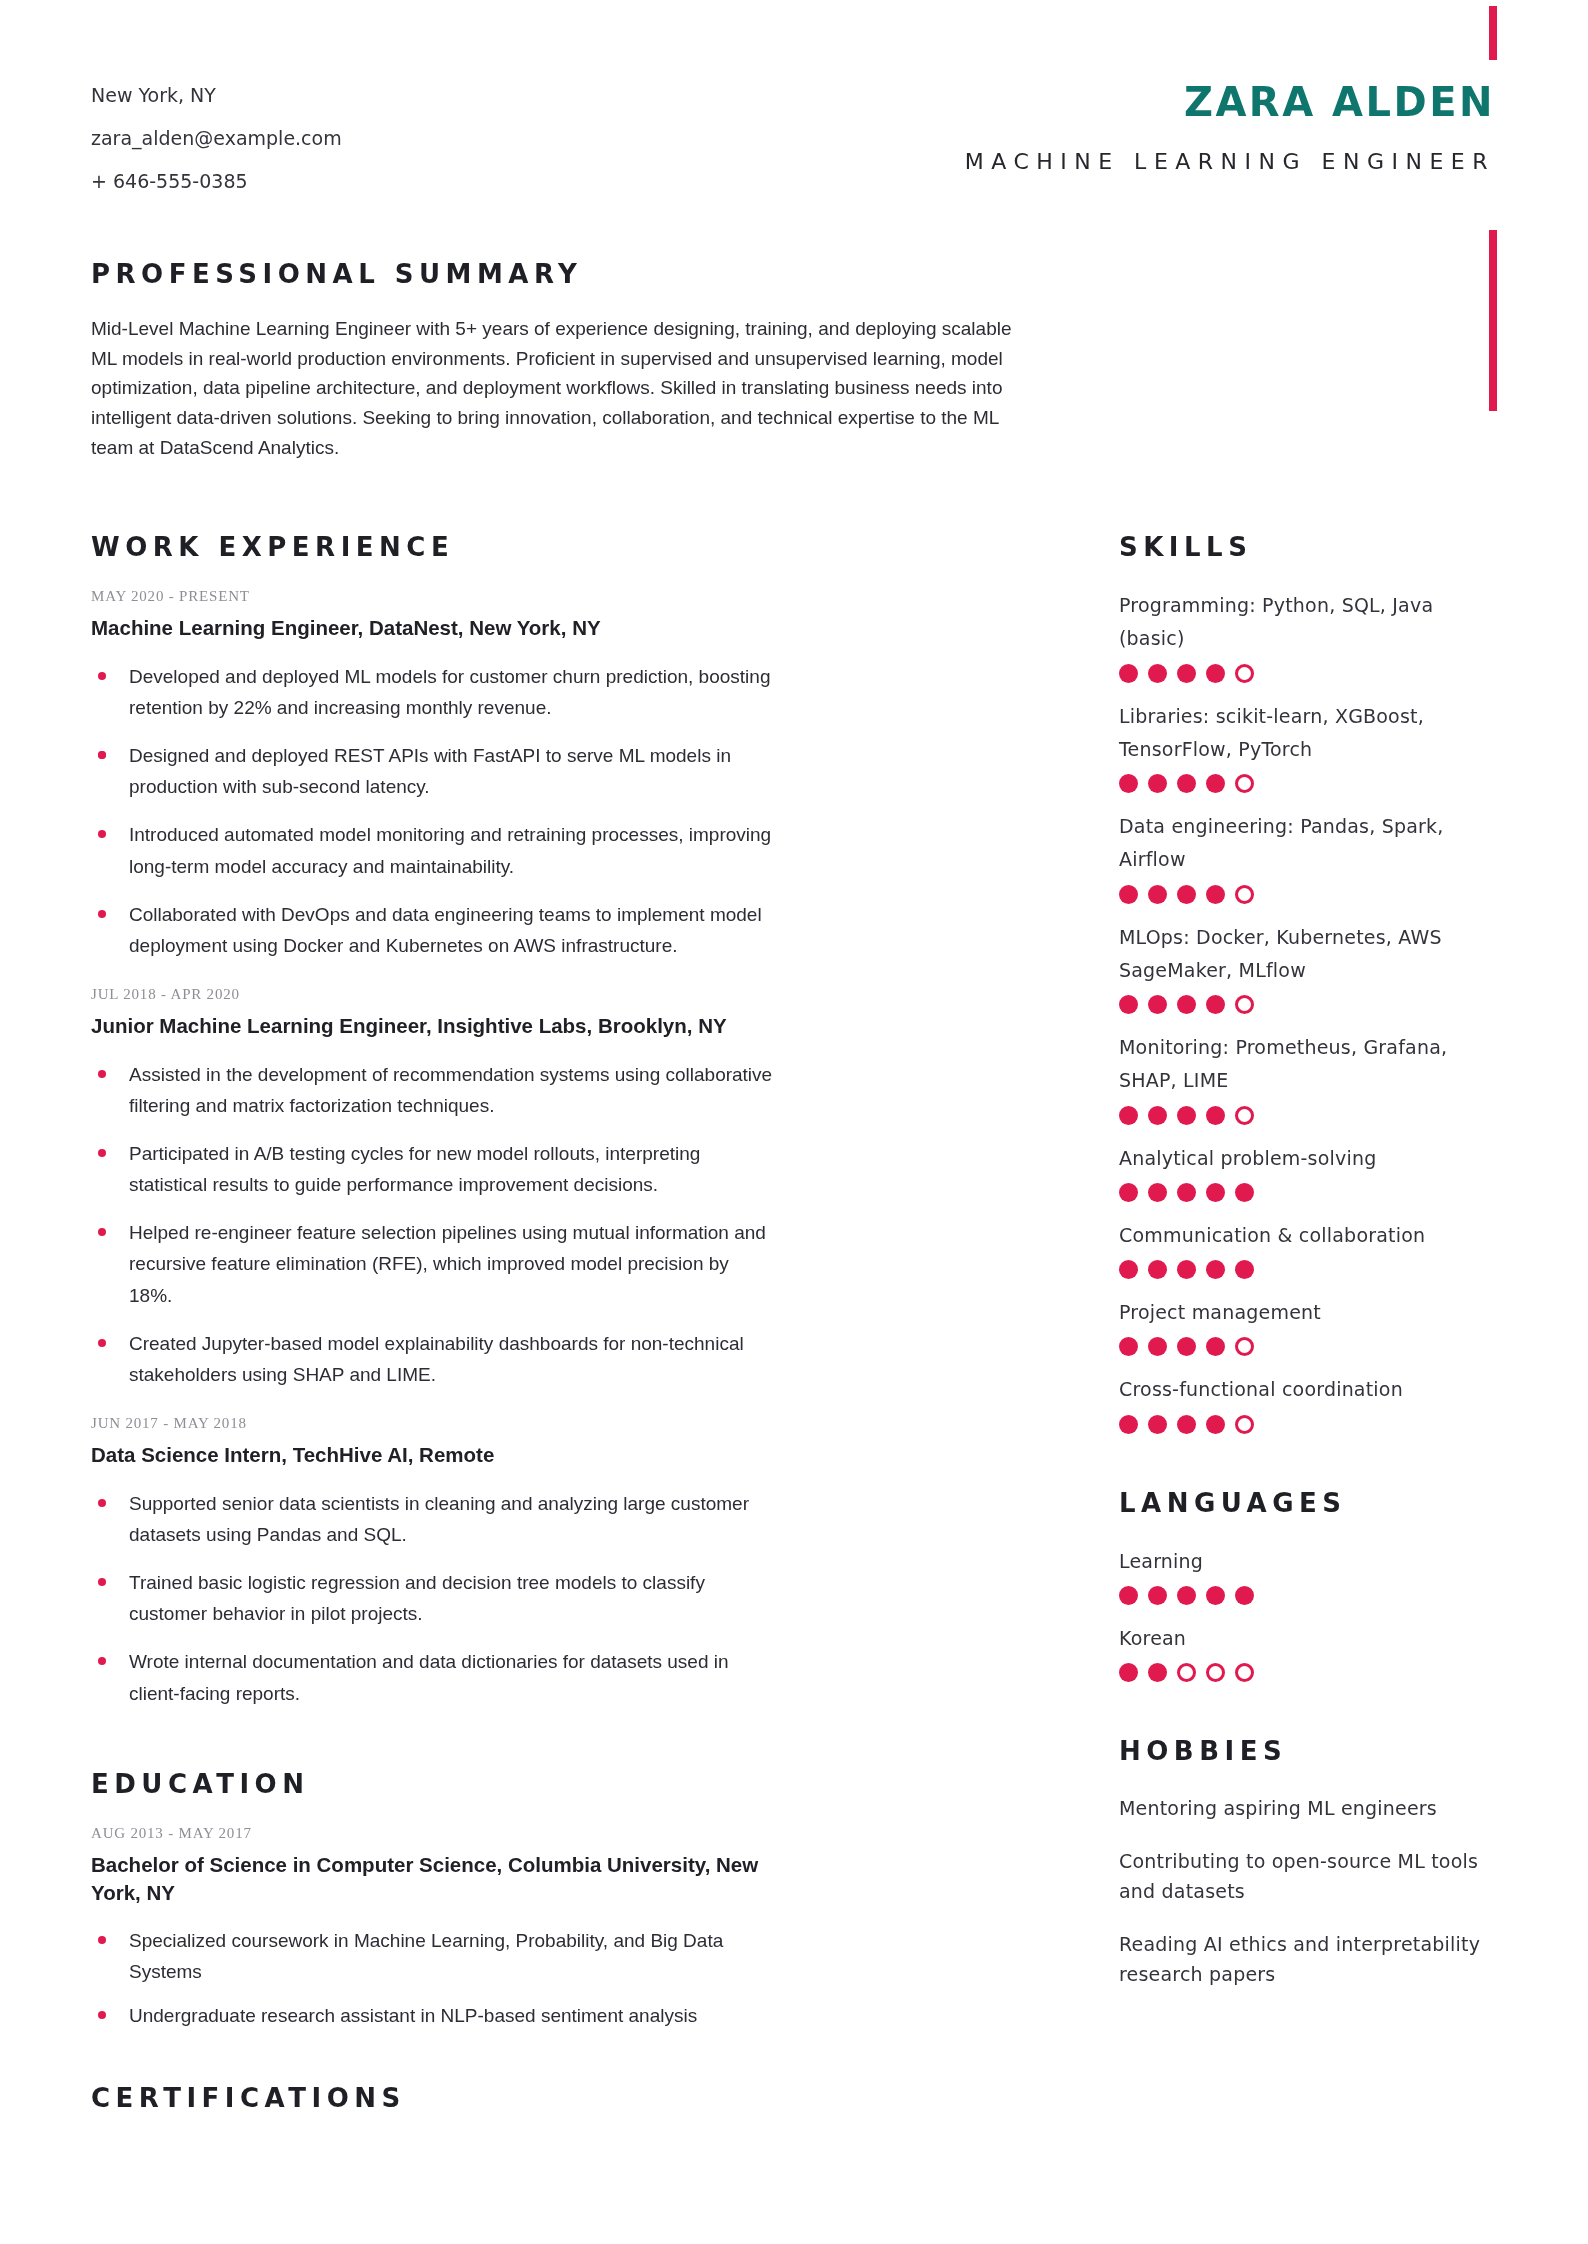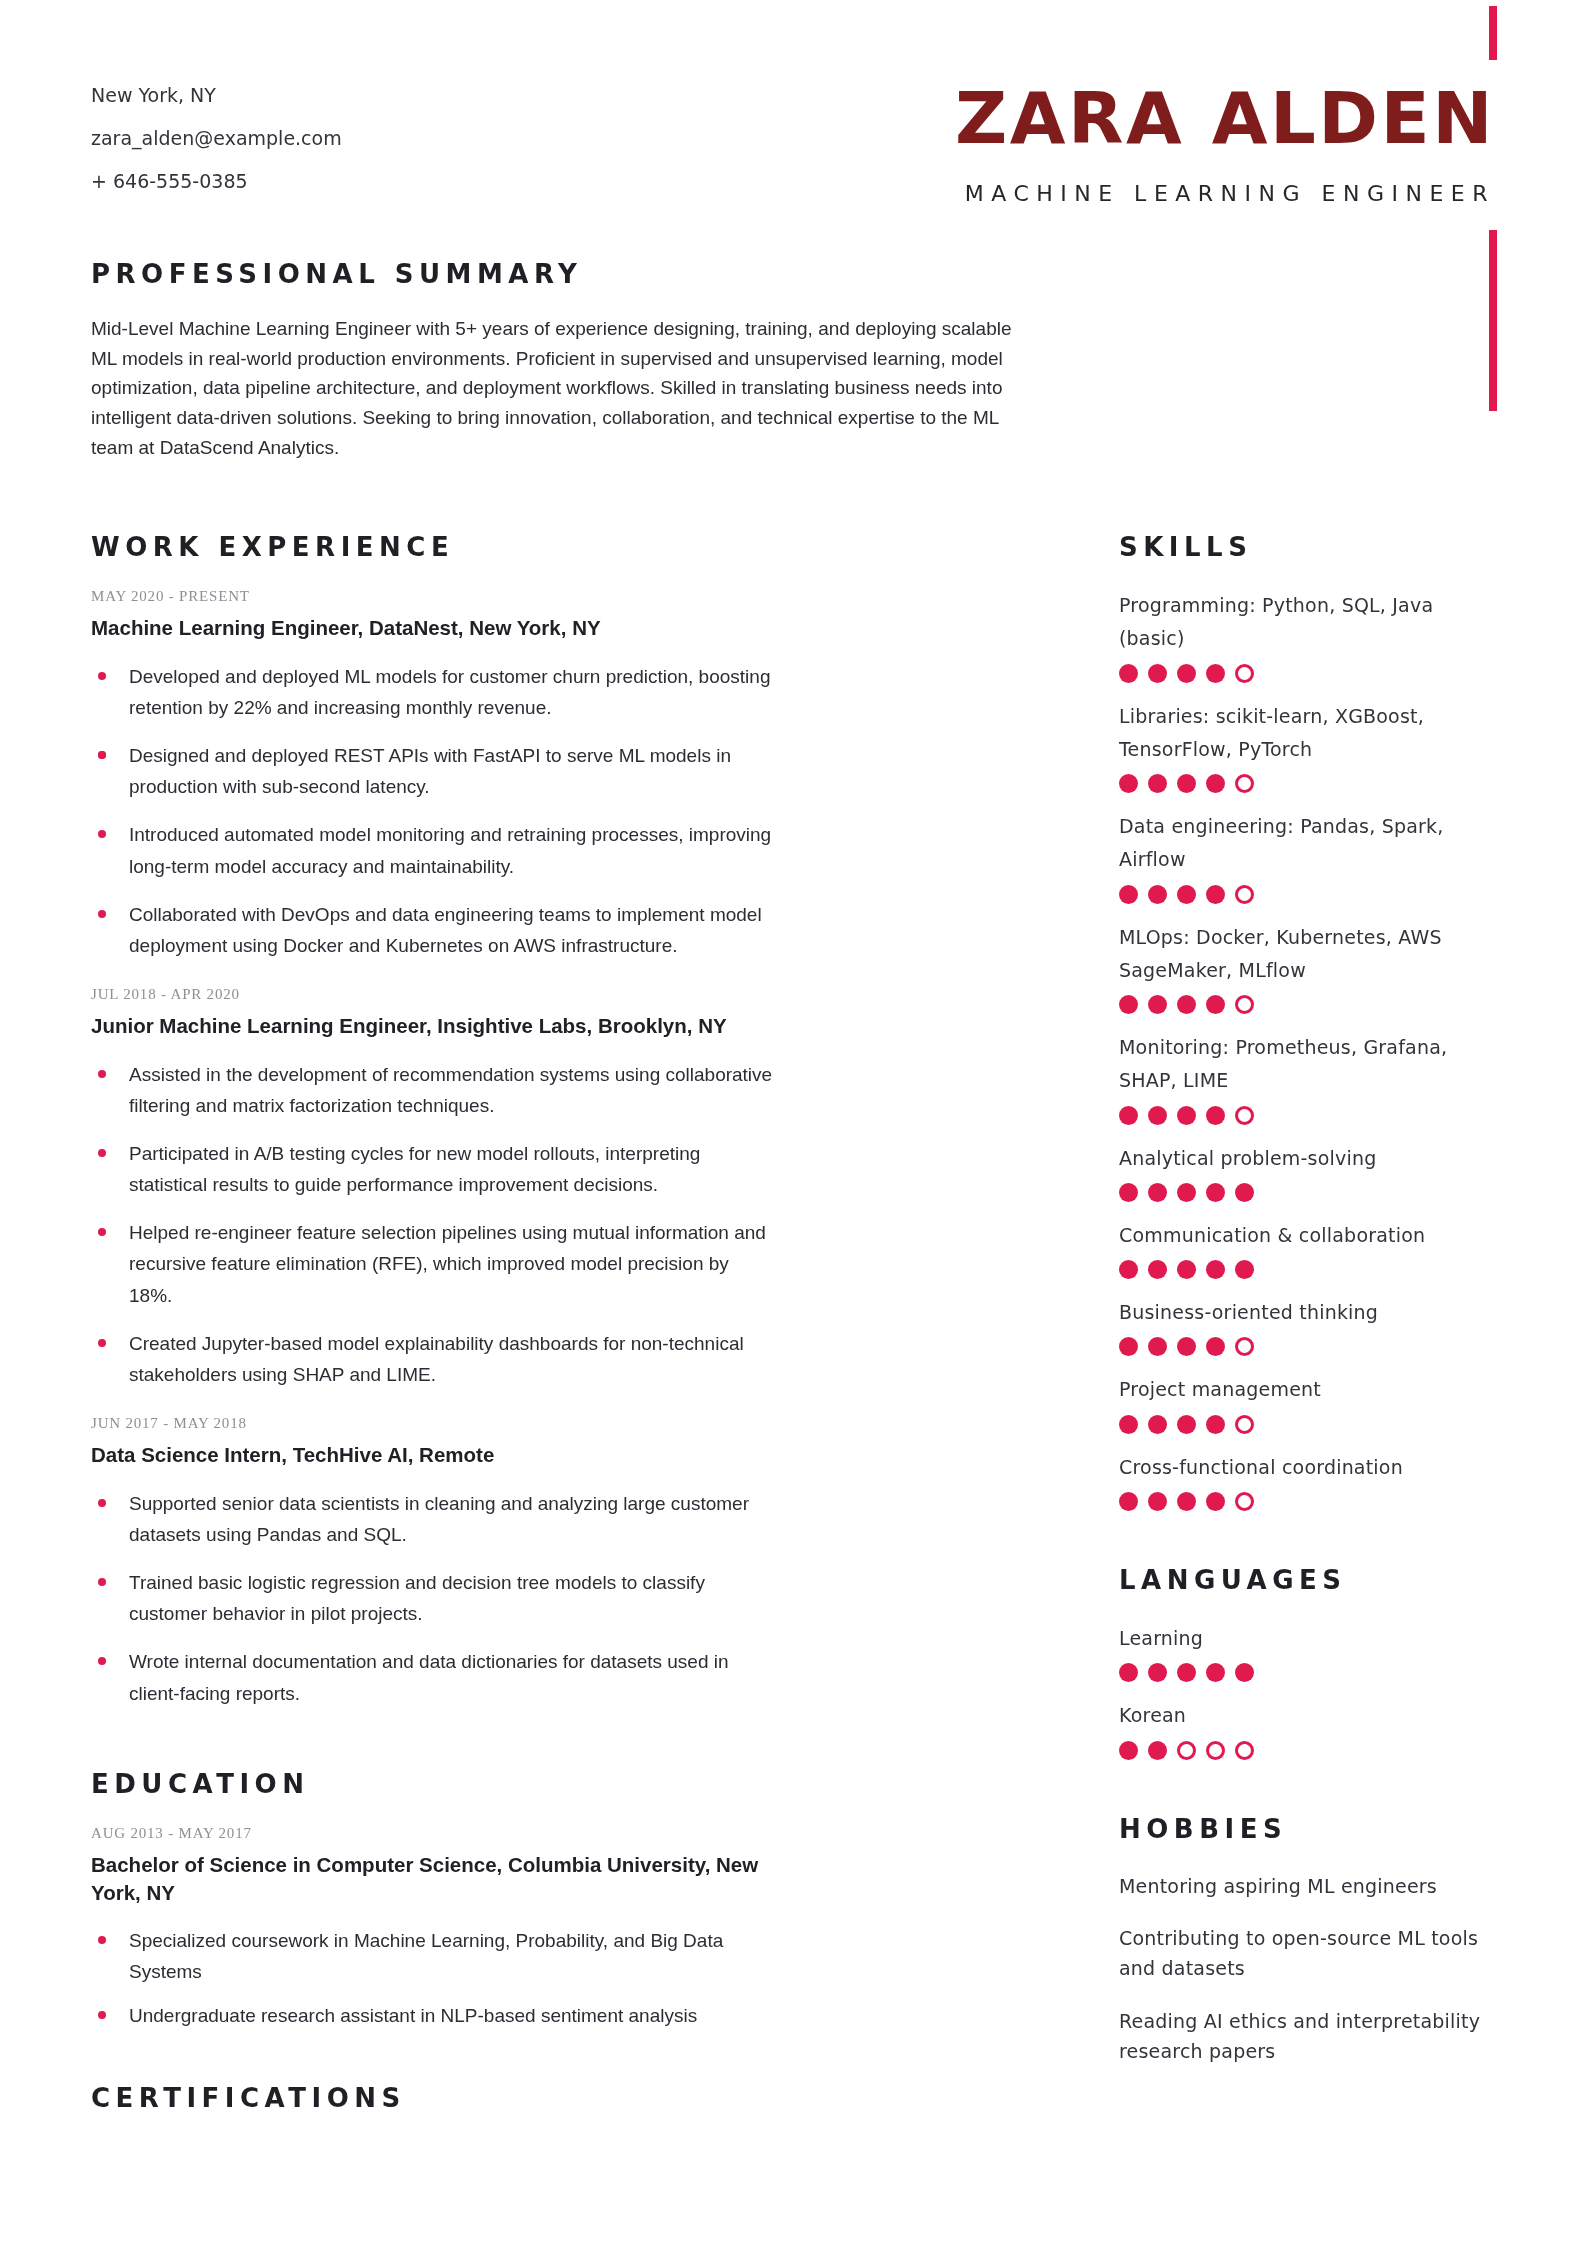--- a/index.html
+++ b/index.html
@@ -17,21 +17,21 @@
   .accent-bar { position:absolute; right:91px; width:8px; background:#e01a4e; }
   .accent-bar.top { top:6px; height:54px; }
   .accent-bar.bottom { top:230px; height:181px; }
 
   .header { display:flex; justify-content:space-between; align-items:flex-start; }
   .contact { font-family:"DejaVu Sans", sans-serif; font-size:19px; color:#33333b; padding-top:6px; }
   .contact .contact-line { margin-bottom:21px; white-space:nowrap; }
   .identity { text-align:right; padding-top:4px; padding-right:2px; }
   .name {
     font-family:"DejaVu Sans", sans-serif; font-weight:bold;
-    font-size:72px; letter-spacing:2.5px; line-height:1; color:#7f1d1d;
+    font-size:40px; letter-spacing:2.5px; line-height:1; color:#0f766e;
   }
   .role {
     margin-top:27px; font-family:"DejaVu Sans", sans-serif;
     font-size:22px; letter-spacing:7.5px; color:#26262c; white-space:nowrap;
   }
 
   .section-heading {
     font-family:"DejaVu Sans", sans-serif; font-weight:bold;
     font-size:26px; letter-spacing:5.5px; color:#1f1f26; line-height:1.2;
   }
@@ -280,30 +280,20 @@
     <div class="skill-label">Communication &amp; collaboration</div>
     <div class="dots">
                 <span class="dot filled"></span>
                 <span class="dot filled"></span>
                 <span class="dot filled"></span>
                 <span class="dot filled"></span>
                 <span class="dot filled"></span>
               </div>
   </div>
 
-  <div class="skill">
-    <div class="skill-label">Business-oriented thinking</div>
-    <div class="dots">
-                <span class="dot filled"></span>
-                <span class="dot filled"></span>
-                <span class="dot filled"></span>
-                <span class="dot filled"></span>
-                <span class="dot empty"></span>
-              </div>
-  </div>
 
   <div class="skill">
     <div class="skill-label">Project management</div>
     <div class="dots">
                 <span class="dot filled"></span>
                 <span class="dot filled"></span>
                 <span class="dot filled"></span>
                 <span class="dot filled"></span>
                 <span class="dot empty"></span>
               </div>

